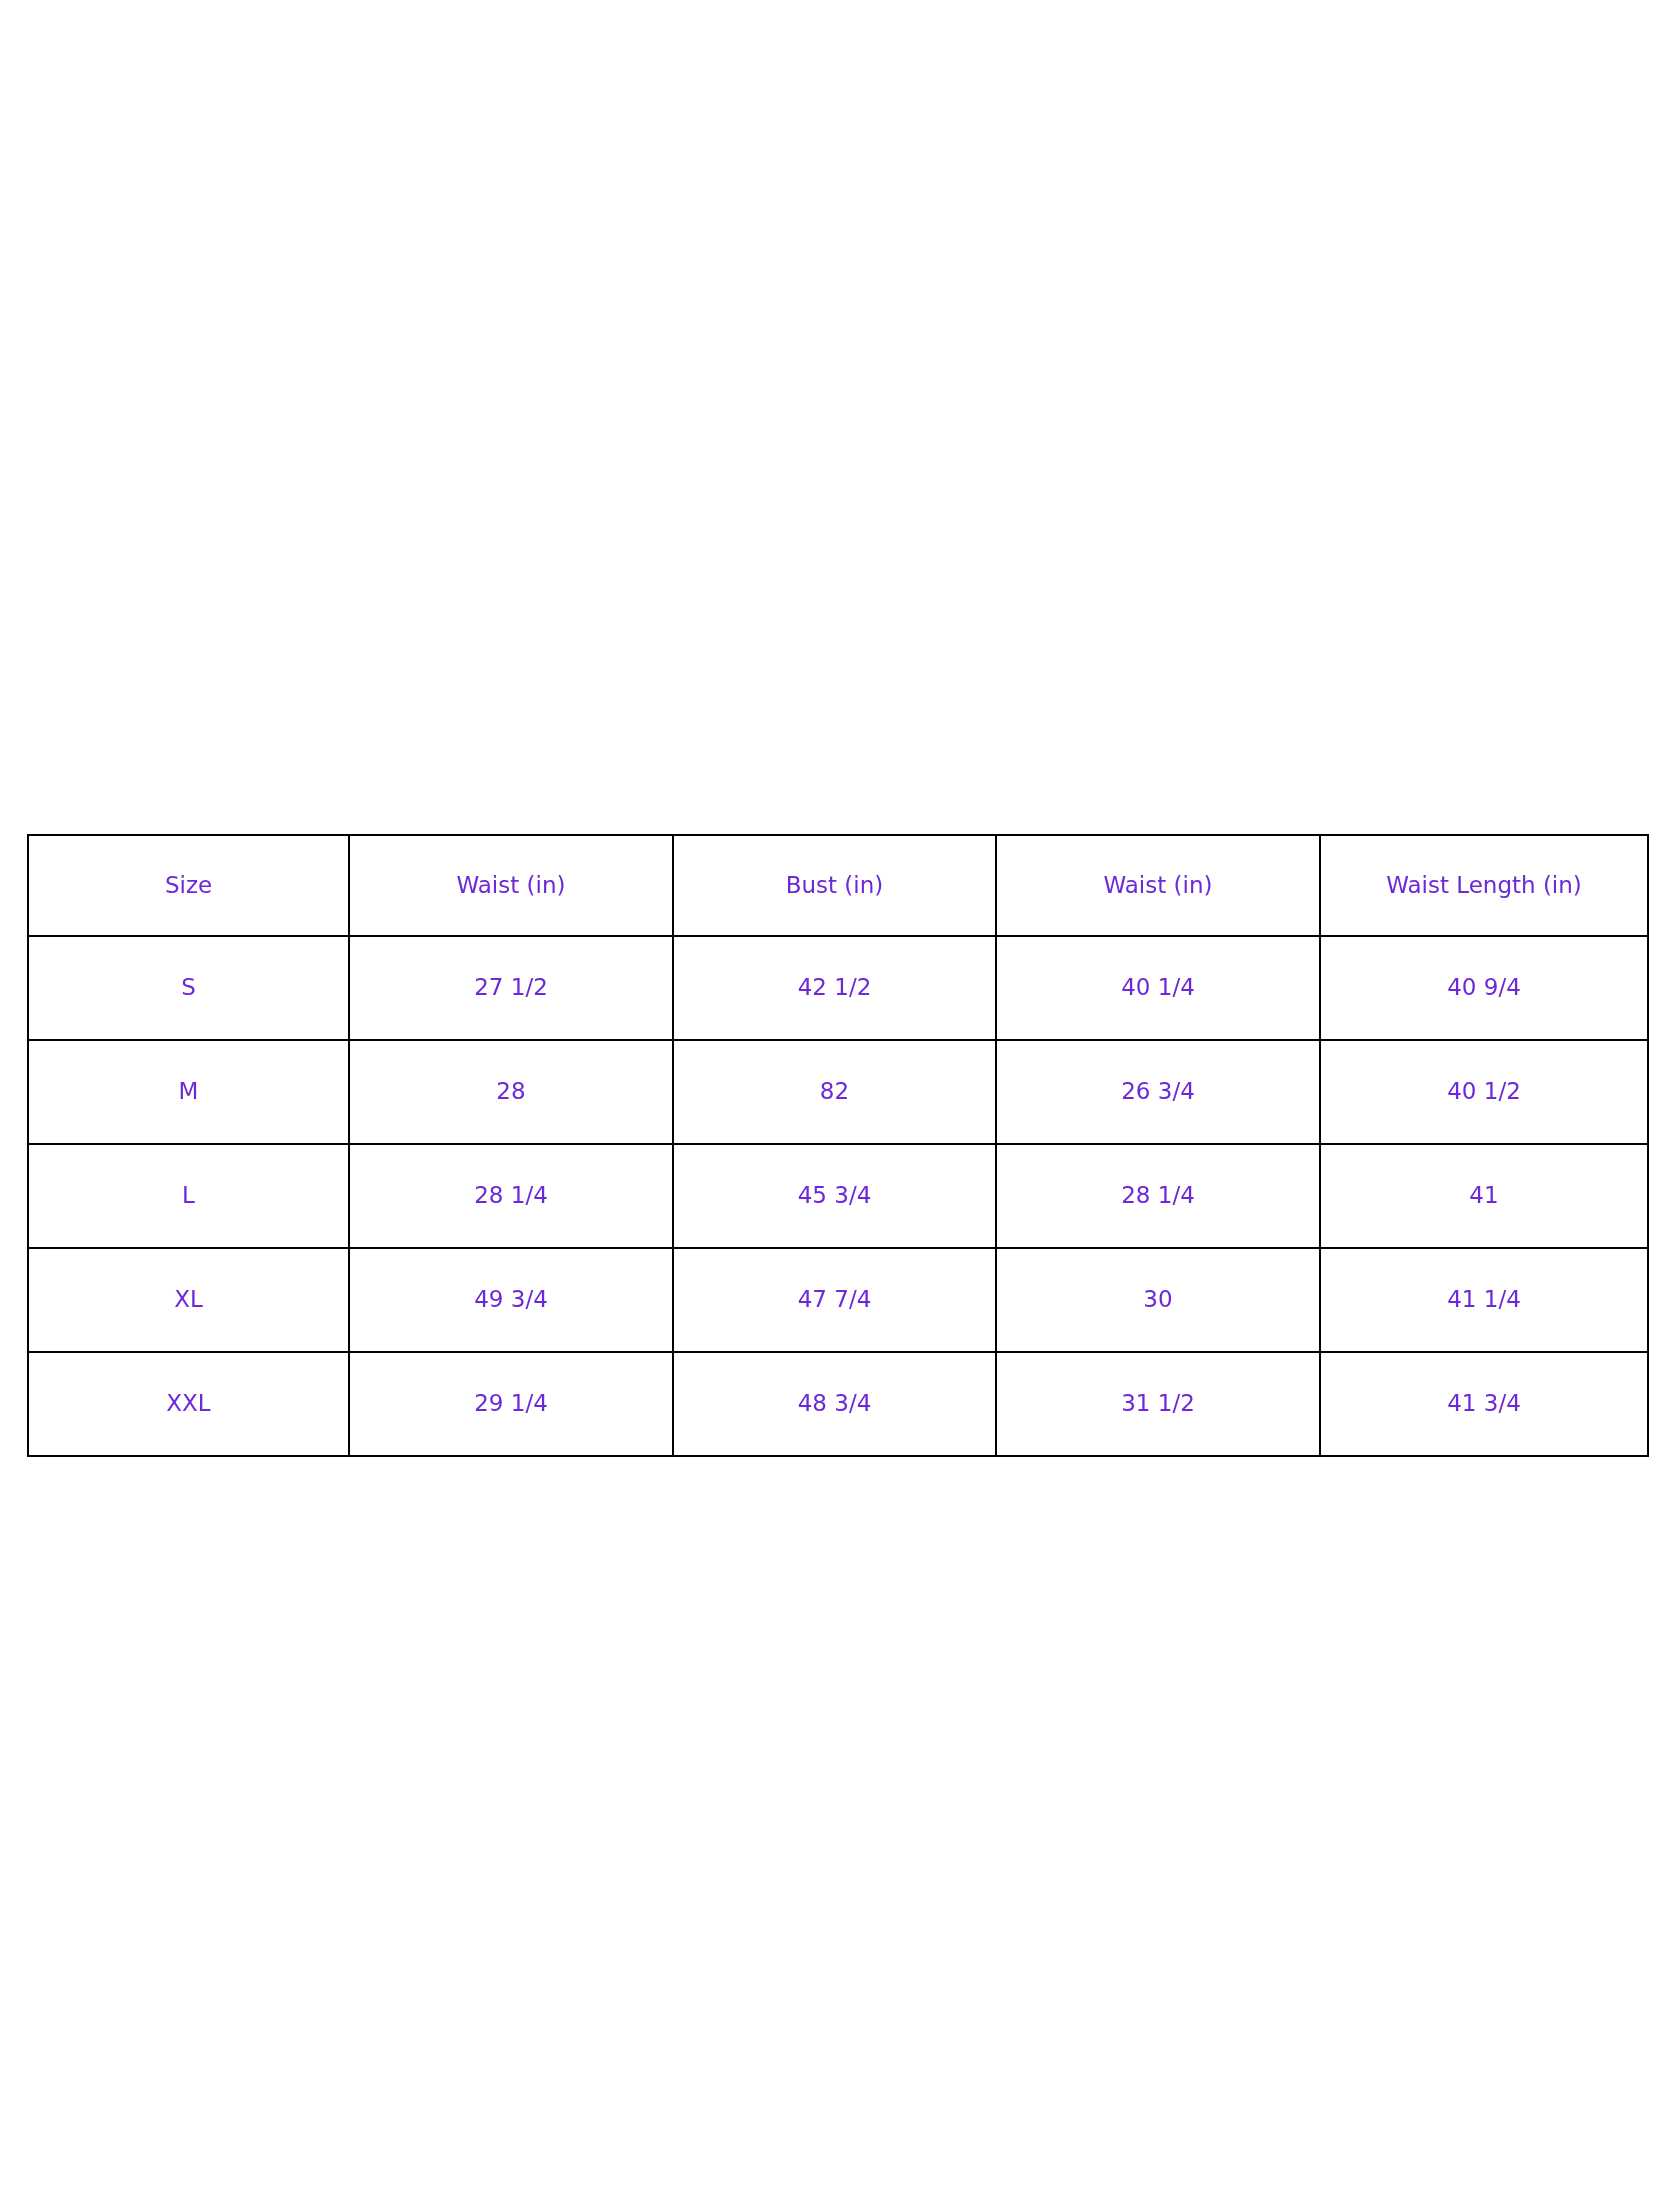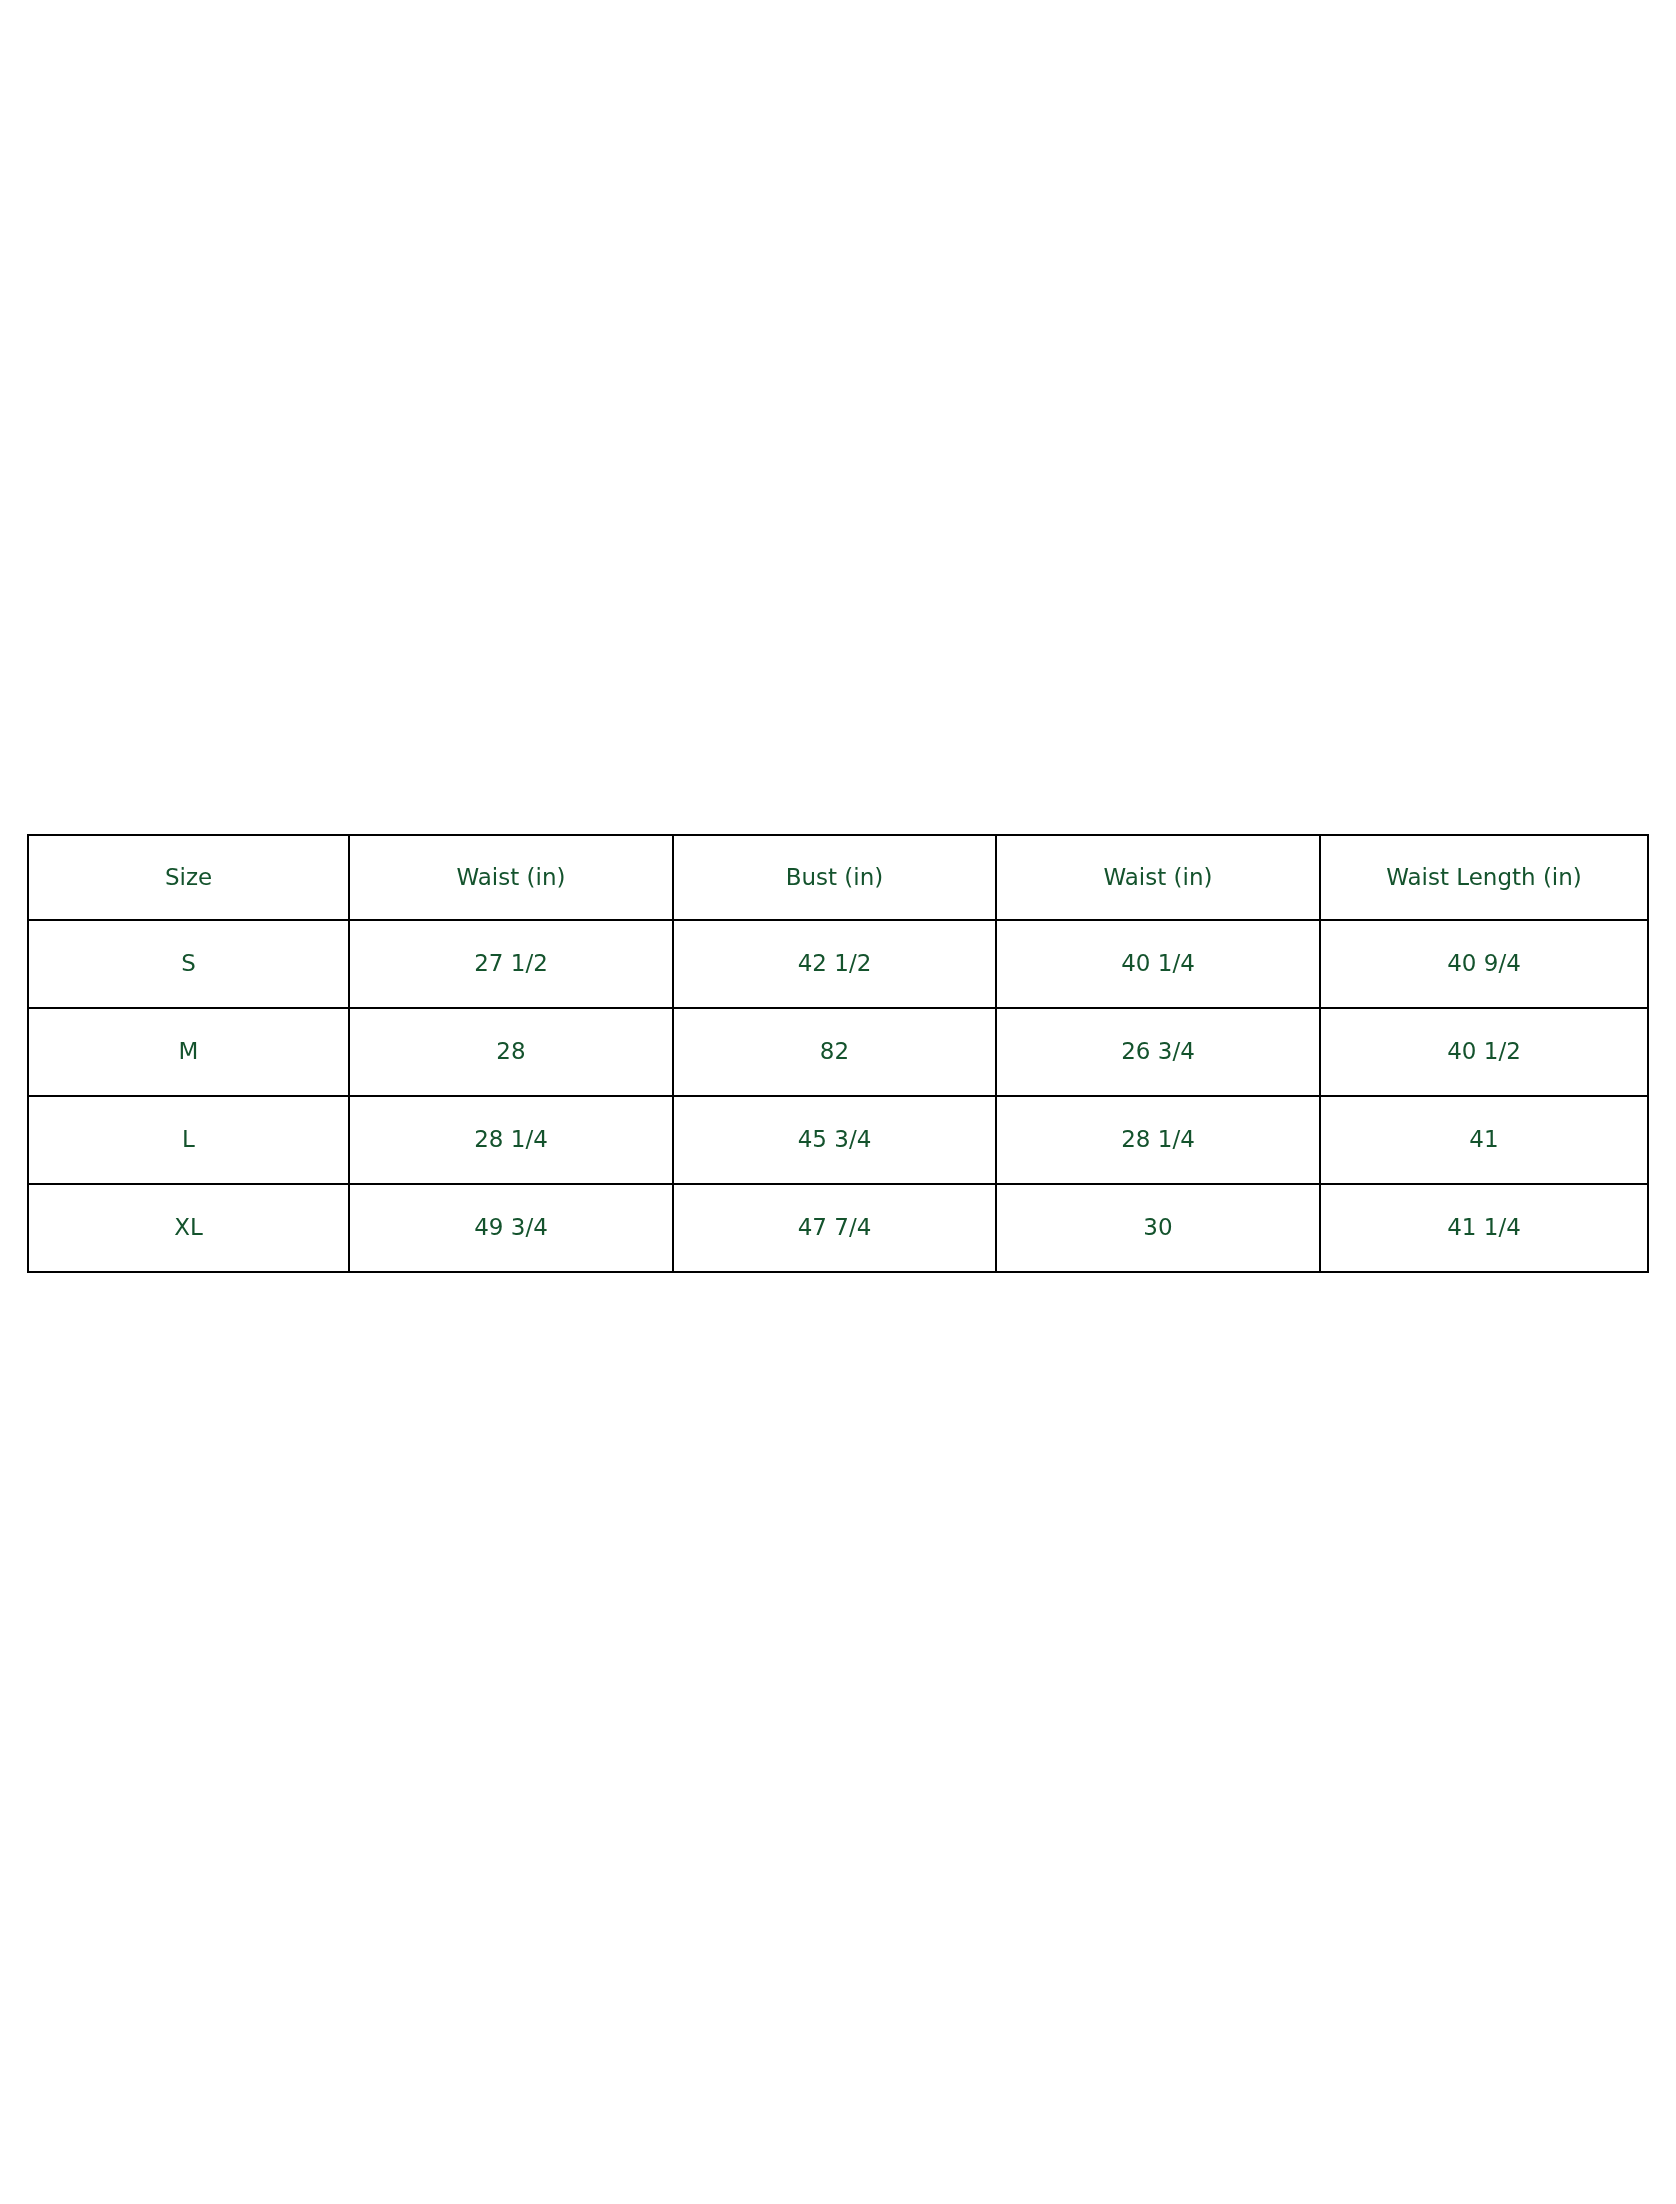--- a/index.html
+++ b/index.html
@@ -33,23 +33,23 @@
     table-layout: fixed;
     width: 1620px;
   }
   table.size-chart td {
     border: 2.6px solid #000000;
     text-align: center;
     vertical-align: middle;
     font-size: 23px;
     line-height: 1.2;
     font-weight: 400;
-    padding: 0;
+    padding: 8px;
     height: 86px;
-    color: #14532d;
+    color: #6d28d9;
   }
   table.size-chart tr.header-row td {
     height: 83px;
   }
   col.c0 { width: 321px; }
   col.c1 { width: 324px; }
   col.c2 { width: 323px; }
   col.c3 { width: 324px; }
   col.c4 { width: 328px; }
 </style>
@@ -95,17 +95,24 @@
           <td>28 1/4</td>
           <td>41</td>
         </tr>
         <tr>
           <td>XL</td>
           <td>49 3/4</td>
           <td>47 7/4</td>
           <td>30</td>
           <td>41 1/4</td>
         </tr>
+        <tr>
+          <td>XXL</td>
+          <td>29 1/4</td>
+          <td>48 3/4</td>
+          <td>31 1/2</td>
+          <td>41 3/4</td>
+        </tr>
       </tbody>
     </table>
   </div>
 </div>
 
 
 </body></html>

